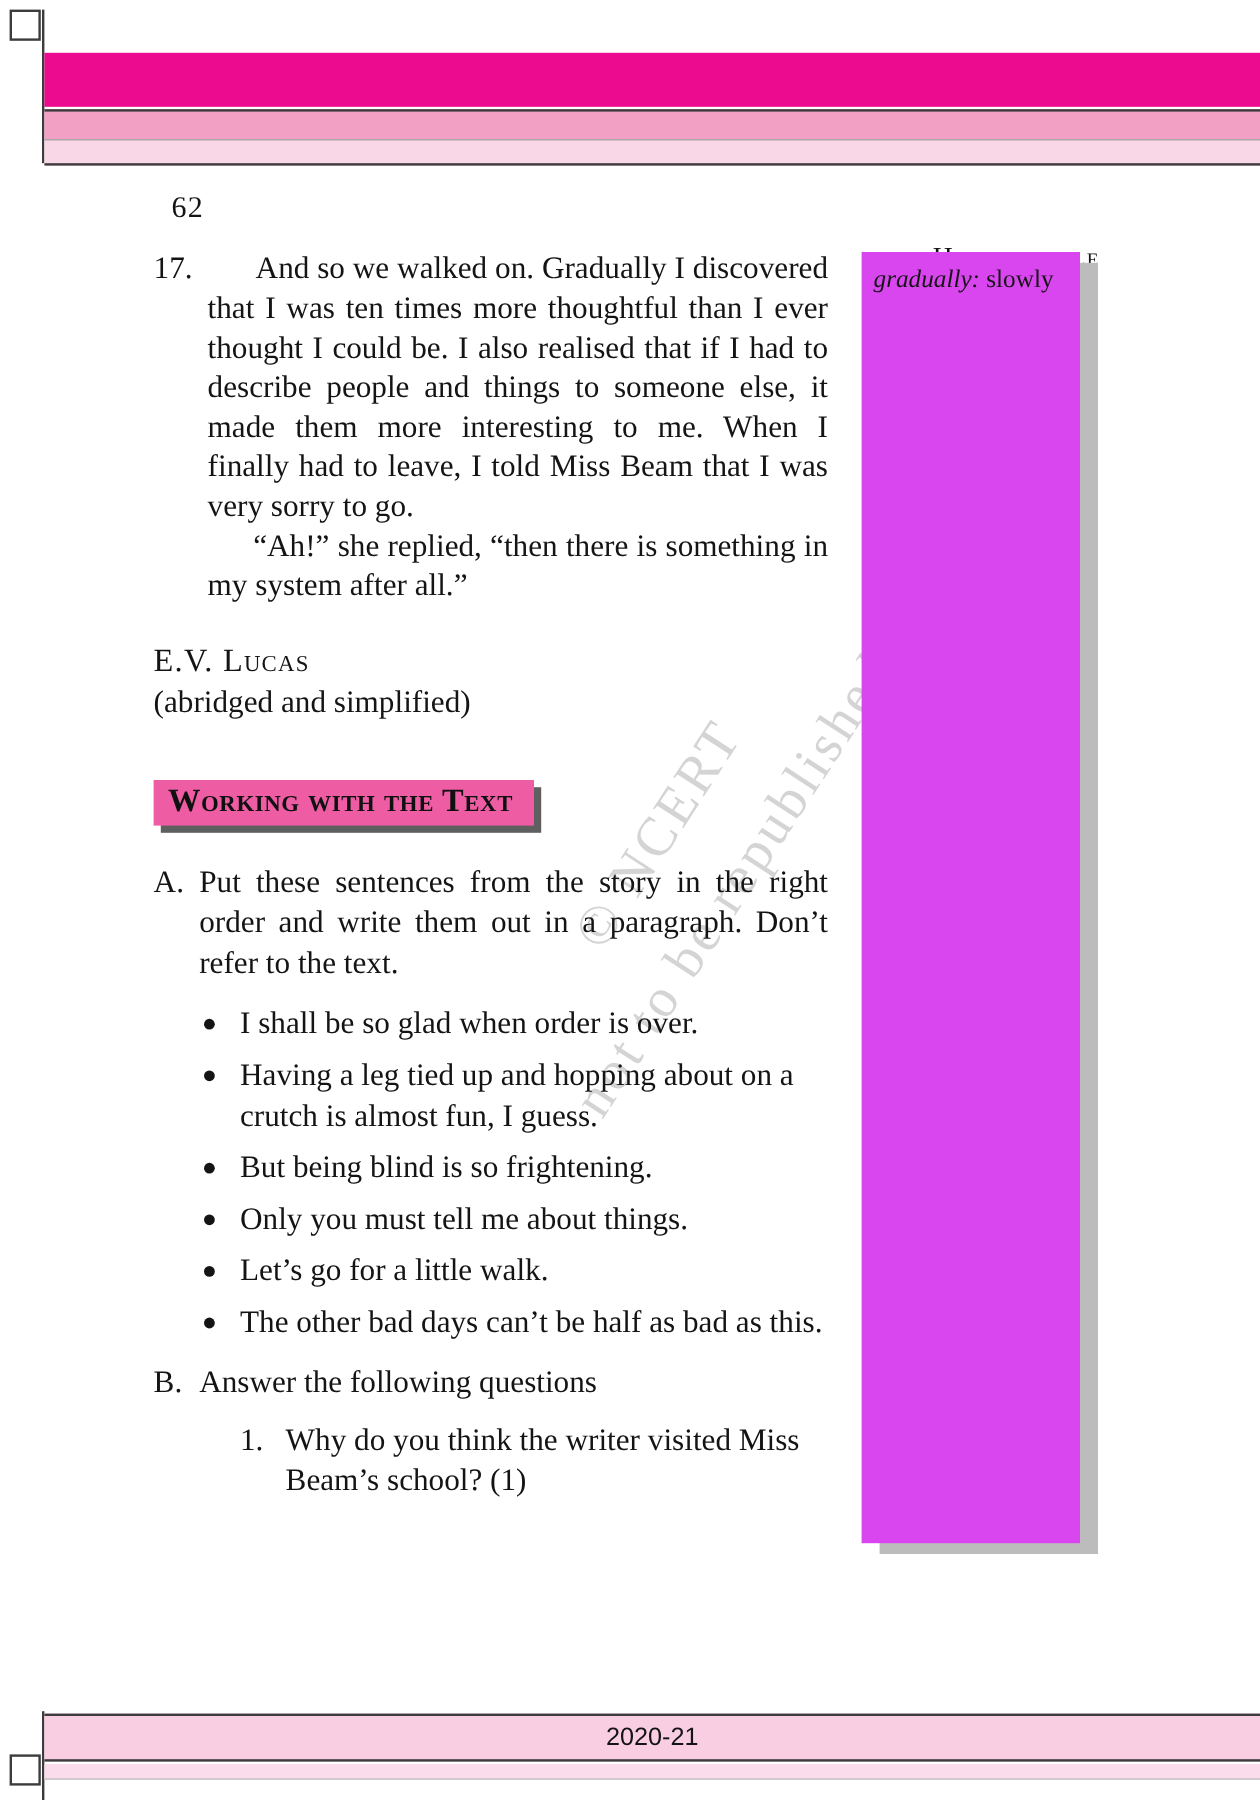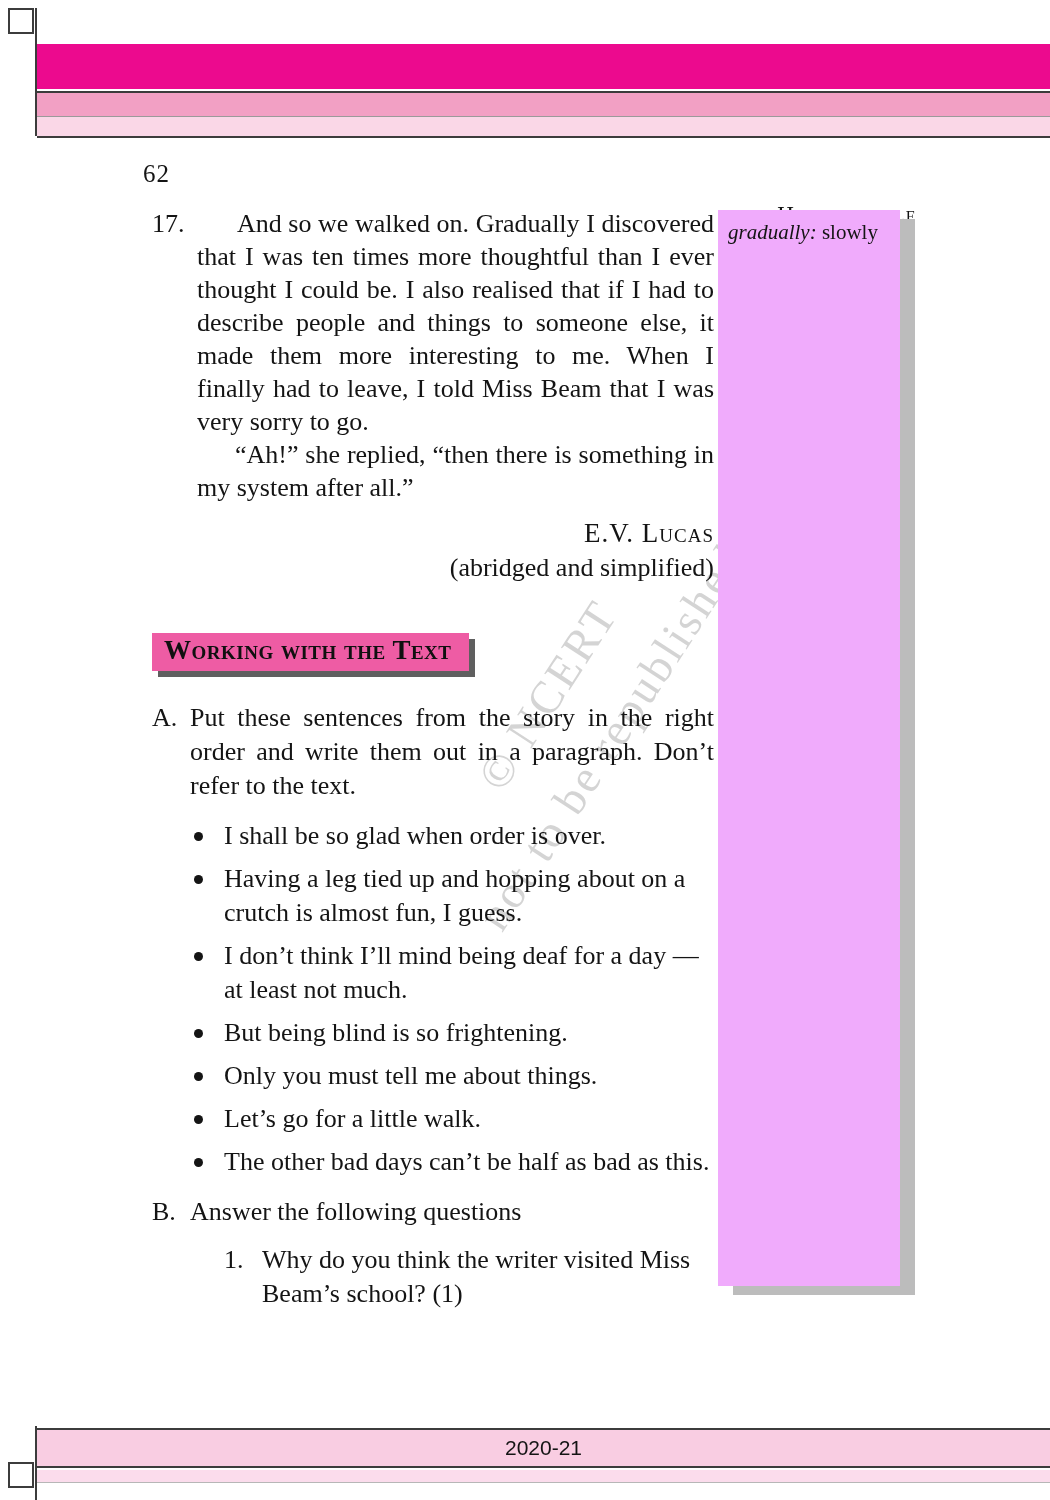--- a/index.html
+++ b/index.html
@@ -20,26 +20,26 @@
   .vrule-bottom{left:35px;top:1426px;height:74px;}
   
   .bar{position:absolute;left:37px;right:0;}
   .bar-magenta{top:44px;height:45px;background:#ec0a8e;}
   .bar-mid{top:91px;height:23px;background:#f2a0c4;border-top:2px solid #3c3c3c;}
   .bar-light{top:116px;height:19px;background:#fad7e7;border-top:1px solid #9a9a9a;border-bottom:2px solid #3c3c3c;}
   
   .runhead-left{position:absolute;left:143px;top:160px;font-size:25px;letter-spacing:1px;}
   .runhead-right{position:absolute;right:133px;top:162px;font-size:23px;font-variant:small-caps;letter-spacing:1.5px;margin-top:40px;}
   
-  .main{position:absolute;left:152px;top:207px;width:562px;z-index:2;}
+  .main{position:absolute;left:128px;top:207px;width:562px;z-index:2;}
   .para{position:relative;margin:0;text-align:justify;font-size:26px;line-height:33px;}
   .para-hang{padding-left:45px;text-indent:40px;}
   .para-num{position:absolute;left:0;top:0;text-indent:0;}
   .para-follow{padding-left:45px;text-indent:38px;margin-top:0;}
-  .author-block{margin-top:11px;text-align:right;}
+  .author-block{margin-top:28px;text-align:left;}
   .author-name{font-variant:small-caps;font-size:27px;letter-spacing:1px;line-height:36px;}
   .author-attr{font-size:26px;line-height:34px;}
   
   .heading-box{
     display:inline-block;margin-top:48px;
     background:#ee5ca4;
     padding:2px 18px 5px 12px;
     box-shadow:6px 6px 0 #5f5f5f;
   }
   .heading-box span{
@@ -52,21 +52,21 @@
   .bullets{list-style:none;margin:16px 0 0 0;padding:0;}
   .bullet-item{position:relative;padding-left:72px;margin-bottom:9px;font-size:26px;line-height:34px;}
   .dot{position:absolute;left:42px;top:13px;width:9px;height:9px;border-radius:50%;background:#141414;}
   .item-b{margin-top:16px;}
   .question{position:relative;margin-top:14px;font-size:26px;line-height:34px;}
   .question .q-label{position:absolute;left:72px;top:0;}
   .question .q-text{display:block;margin:0;padding-left:110px;text-align:left;}
   
   .sidebar{
     position:absolute;left:718px;top:210px;width:182px;height:1076px;
-    background:#f0abfc;
+    background:#d946ef;
     box-shadow:15px 9px 0 #bcbcbc;
     z-index:1;
   }
   .gloss{margin:8px 0 0 0;padding:0 10px;font-size:21px;line-height:28px;}
   .gloss .term{font-style:italic;}
   
   .watermark{
     position:absolute;left:300px;top:640px;width:560px;
     transform:rotate(-57deg);
     text-align:center;
@@ -142,24 +142,20 @@
       <li class="bullet-item">
         <span class="dot"></span>
         <span>I shall be so glad when order is over.</span>
       </li>
       <li class="bullet-item">
         <span class="dot"></span>
         <span>Having a leg tied up and hopping about on a crutch is almost fun, I guess.</span>
       </li>
       <li class="bullet-item">
         <span class="dot"></span>
-        <span>I don’t think I’ll mind being deaf for a day — at least not much.</span>
-      </li>
-      <li class="bullet-item">
-        <span class="dot"></span>
         <span>But being blind is so frightening.</span>
       </li>
       <li class="bullet-item">
         <span class="dot"></span>
         <span>Only you must tell me about things.</span>
       </li>
       <li class="bullet-item">
         <span class="dot"></span>
         <span>Let’s go for a little walk.</span>
       </li>

